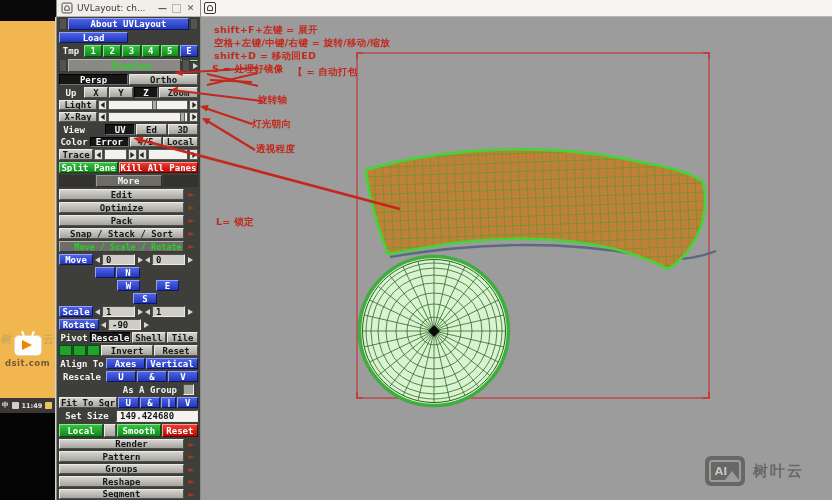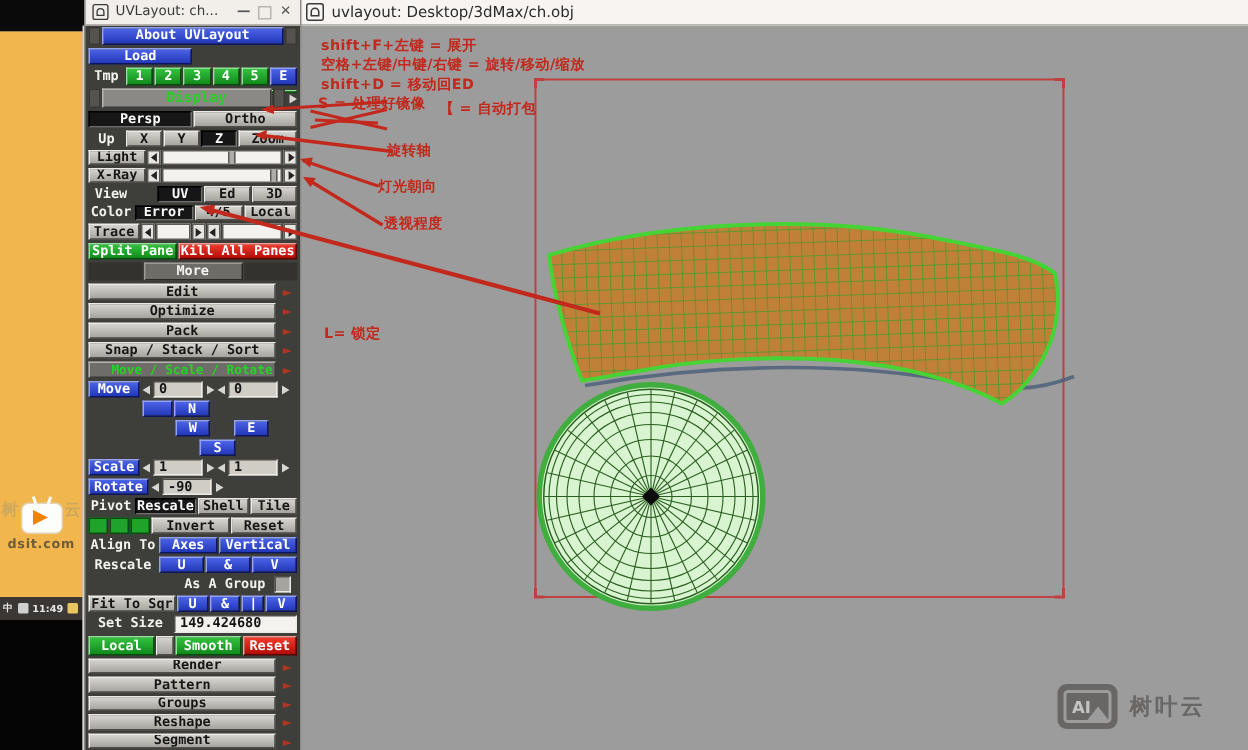--- a/index.html
+++ b/index.html
@@ -107,21 +107,20 @@
       <span class="tb-ico"></span>
       <span>11:49</span>
       <span class="tb-ico warm"></span>
     </div>
     <div class="ls-black-bot"></div>
     <div class="ls-divider"></div>
   </div>
 
   <div id="main-titlebar">
     <span class="app-ico"></span>
-    <span class="t">uvlayout: Desktop/3dMax/ch.obj</span>
   </div>
 
   <div id="panel">
     <div id="panel-titlebar">
       <span class="app-ico" style="transform:scale(.9);"></span>
       <span class="t">UVLayout: ch...</span>
       <span class="win-btn">—</span>
       <span class="win-box"></span>
       <span class="win-btn">✕</span>
     </div>

